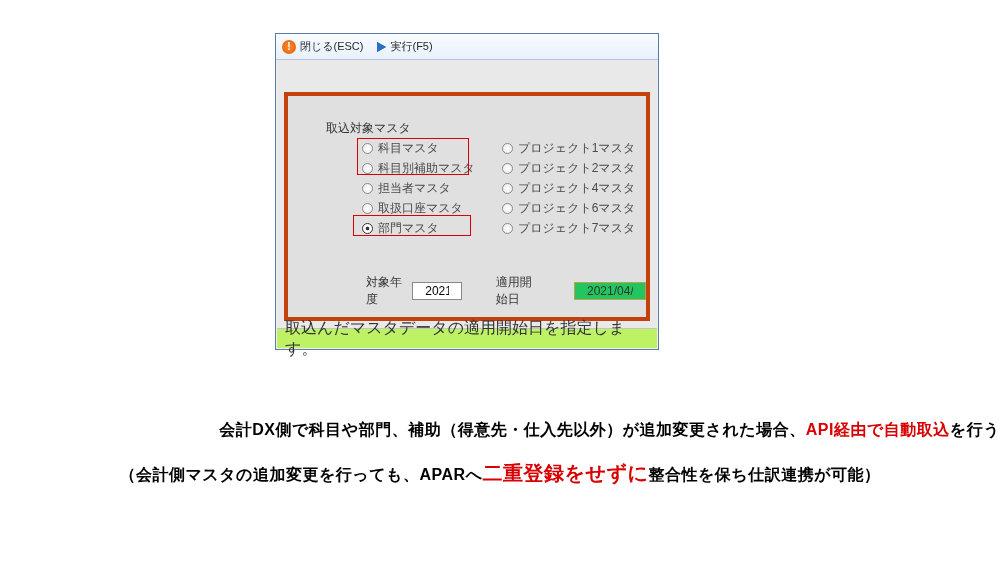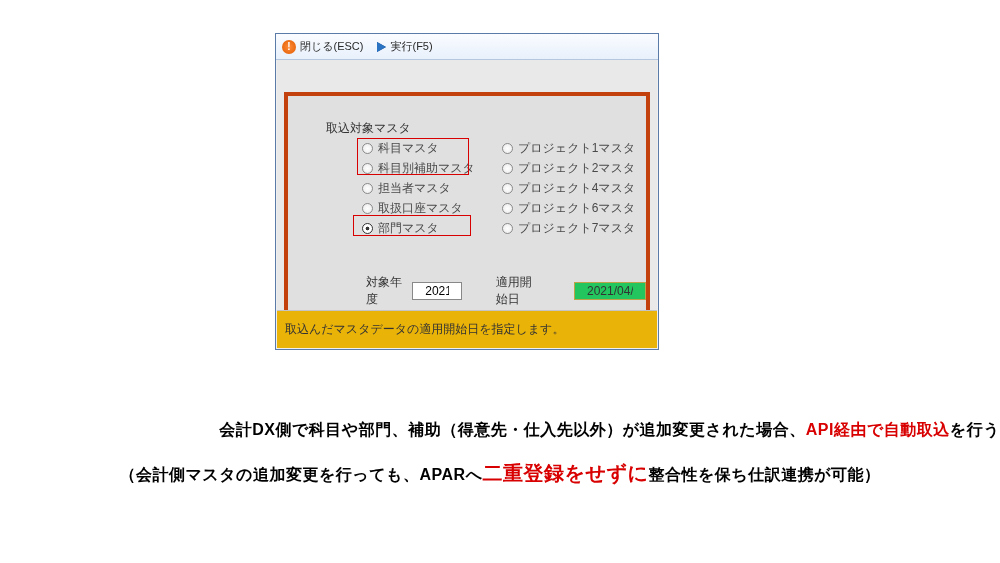--- a/index.html
+++ b/index.html
@@ -156,27 +156,27 @@
     height: 18px;
     padding: 0 12px;
     font-size: 12px;
     font-family: inherit;
   }
   .inp.year { width: 50px; }
   .inp.date { width: 72px; background:#22c55e; border:1px solid #bca34a; color:#333; }
   .statusbar {
     position: absolute;
     left: 1px; right: 1px; bottom: 1px;
-    height: 38px;
-    background: #eab308;
+    height: 20px;
+    background: #bef264;
     border-top: 1px solid #c4c4c4;
     display: flex;
     align-items: center;
     padding: 0 8px;
-    font-size: 12px;
+    font-size: 16px;
     color: #333;
   }
   .caption {
     position: absolute;
     left: 0; right: 0;
     text-align: center;
     font-size: 16px;
     font-weight: bold;
     color: #000;
     letter-spacing: 0.5px;

